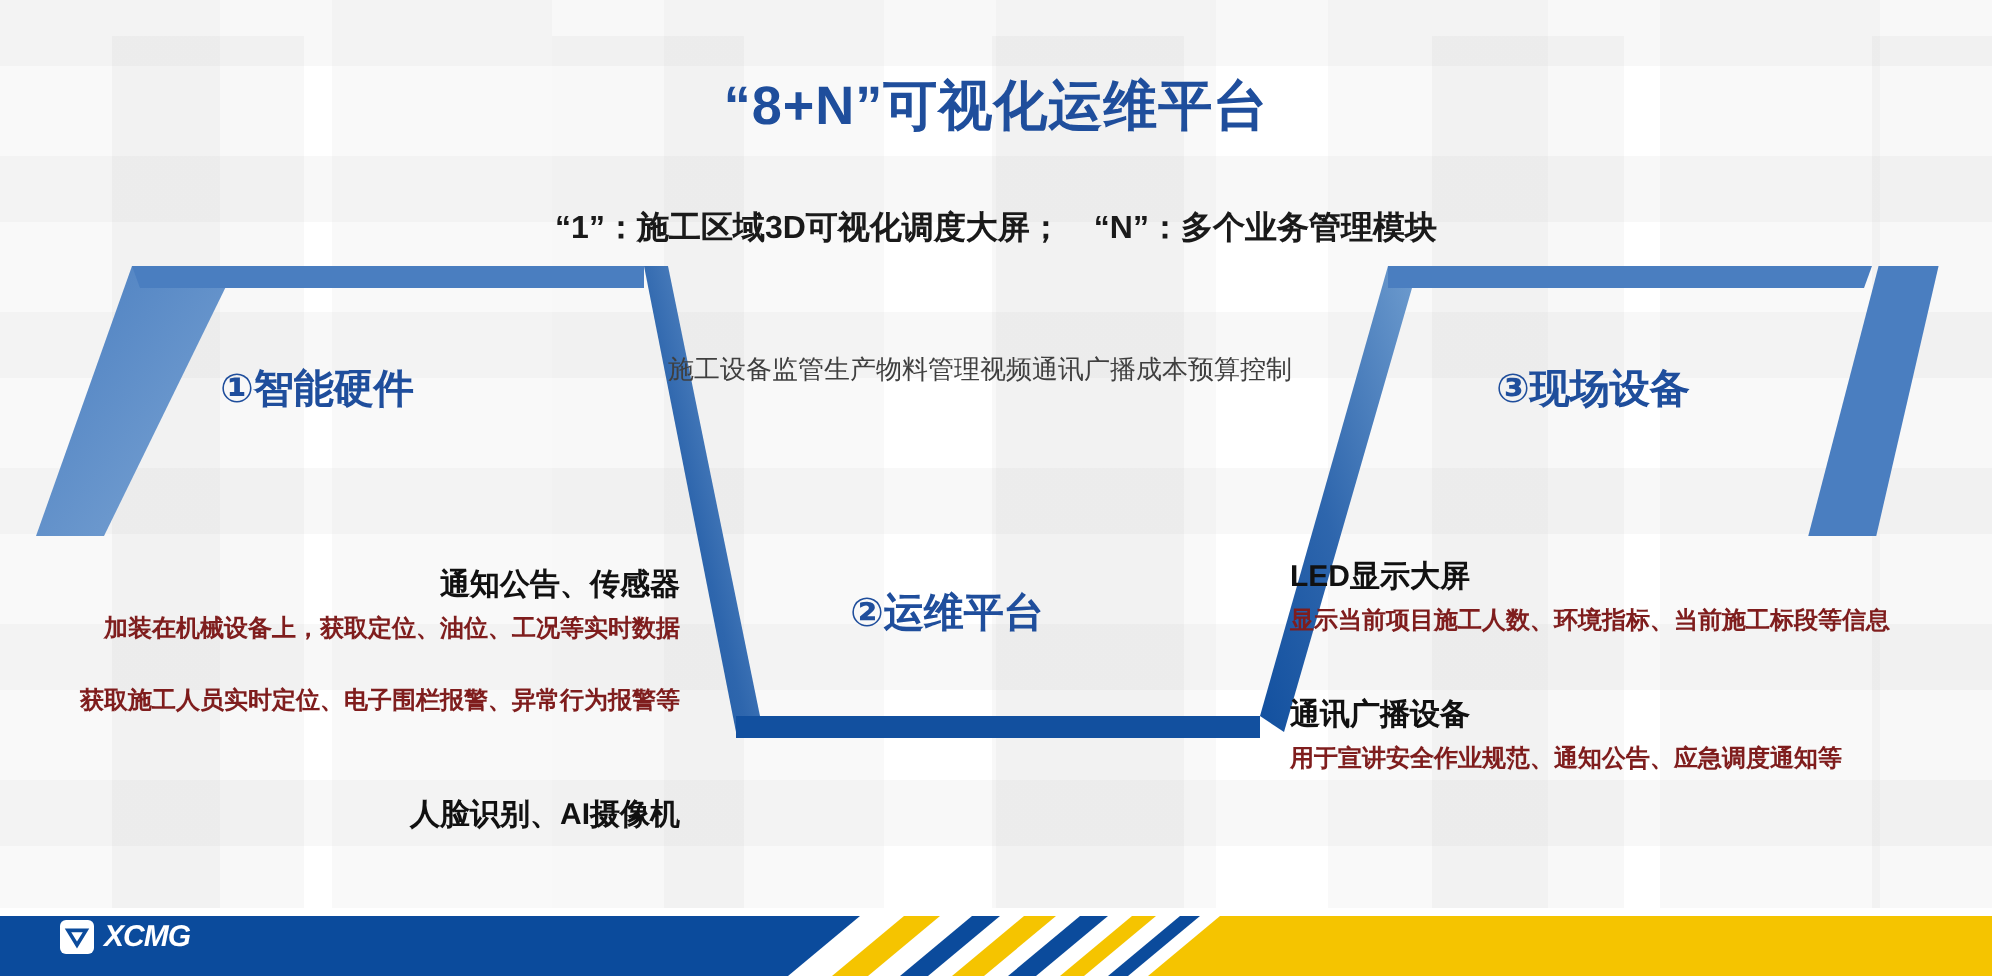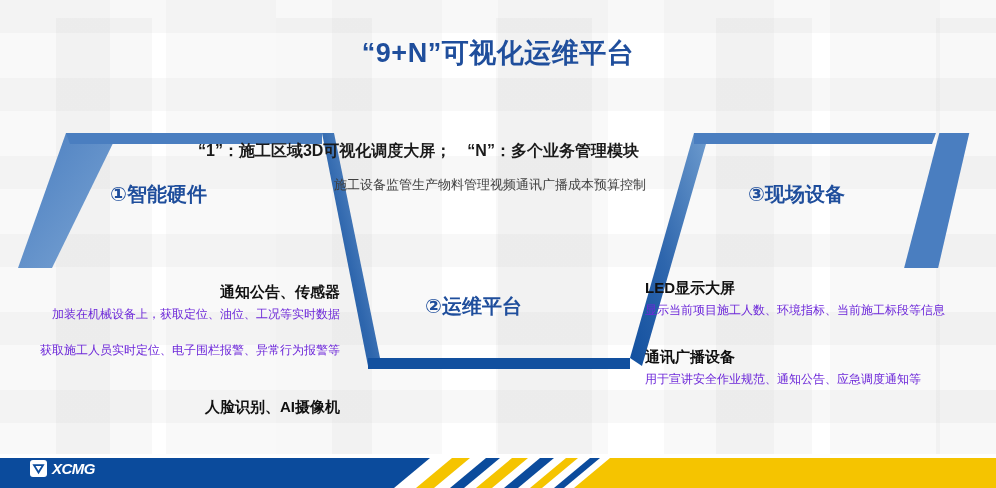--- a/index.html
+++ b/index.html
@@ -38,24 +38,24 @@
 
   .title{
     position:absolute;left:0;top:35px;width:996px;
     text-align:center;
     font-size:27px;font-weight:bold;
     color:#1f4e9c;
     letter-spacing:.5px;
   }
   .subtitle{
     position:absolute;left:198px;top:99px;width:600px;
+    text-align:center;
     font-size:16px;font-weight:bold;
     color:#1a1a1a;
     line-height:31px;
-    margin-top:36px;
   }
 
   .pillar-label{
     position:absolute;
     font-size:20px;font-weight:bold;
     color:#1f4e9c;
     white-space:nowrap;
   }
   #label-hardware{left:110px;top:181px;}
   #label-platform{left:425px;top:293px;}
@@ -70,21 +70,21 @@
     font-size:13px;color:#3f3f3f;line-height:22px;
     white-space:nowrap;text-align:center;
   }
 
   .blk{position:absolute;}
   .blk .bhead{
     font-size:15px;font-weight:bold;color:#111;
     white-space:nowrap;margin-bottom:3px;
   }
   .blk .bbody{
-    font-size:12px;color:#6d28d9;line-height:18px;
+    font-size:12px;color:#7f1d1d;line-height:18px;font-weight:bold;
   }
   .left-blk{text-align:right;}
   .right-blk{text-align:left;}
 
   #blk-terminal{left:10px;top:283px;width:330px;}
   #blk-helmet{left:10px;top:341px;width:330px;}
   #blk-face{left:10px;top:398px;width:330px;}
   #blk-led{left:645px;top:279px;width:320px;}
   #blk-broadcast{left:645px;top:348px;width:320px;}
 
@@ -160,21 +160,21 @@
       <polygon points="694,133 936,133 932,144 694,144" fill="#4a7ec0"></polygon>
     </g>
 
     <g>
       <polygon points="936,133 966,133 966,268 932,268" fill="url(#gradRightDown)" transform="skewX(-13) translate(34,0)"></polygon>
     </g>
   </svg>
 
   <div id="content">
 
-    <div class="title">“9+N”可视化运维平台</div>
+    <div class="title">“8+N”可视化运维平台</div>
 
     <div class="subtitle">“1”：施工区域3D可视化调度大屏；　“N”：多个业务管理模块</div>
 
     <div class="pillar-label" id="label-platform">②运维平台</div>
 
     <div class="pillar-label" id="label-hardware">①智能硬件</div>
 
     <div class="pillar-label" id="label-field">③现场设备</div>
 
     <div class="module-cols">

